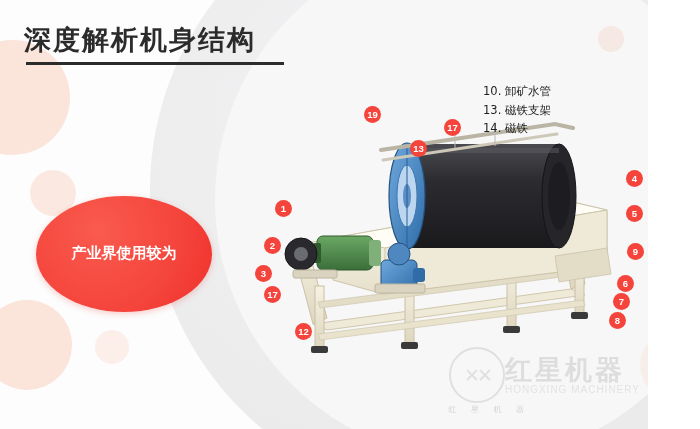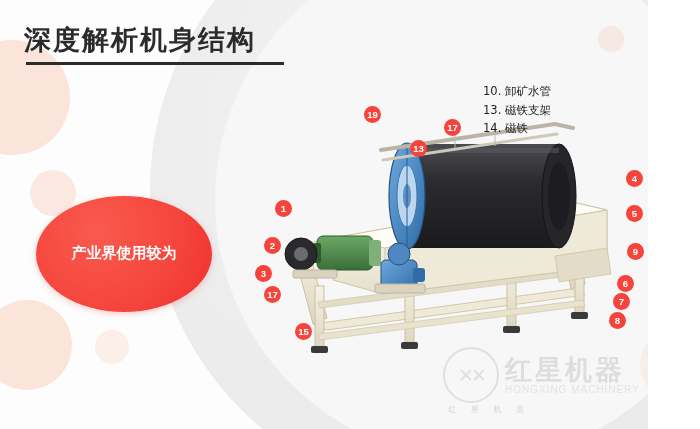--- a/index.html
+++ b/index.html
@@ -75,21 +75,21 @@
   
   #watermark{
     position:absolute;right:8px;bottom:26px;display:flex;align-items:center;
     opacity:.5;
   }
   #wm-mark{
     width:52px;height:52px;border-radius:50%;border:2px solid #c9c9c9;
     display:flex;align-items:center;justify-content:center;color:#c9c9c9;
     font-size:19px;letter-spacing:-3px;
   }
-  #wm-text{margin-left:6px;line-height:1.1;}
+  #wm-text{line-height:1.1;}
   #wm-cn{font-size:27px;color:#c4c4c4;font-weight:bold;letter-spacing:3px;
         font-family:"DejaVu Sans","Liberation Sans",sans-serif;}
   #wm-en{font-size:10px;color:#cfcfcf;letter-spacing:1px;}
   #wm-sub{position:absolute;right:118px;bottom:14px;font-size:8px;color:#d3d3d3;letter-spacing:6px;
         font-family:"DejaVu Sans","Liberation Sans",sans-serif;text-align:center;}
 </style>
 </head>
 <body>
 
 <div id="stage">
@@ -216,21 +216,21 @@
       <div class="callout" style="left: 264px; top: 237px;">2</div>
       <div class="callout" style="left: 255px; top: 265px;">3</div>
       <div class="callout" style="left: 626px; top: 170px;">4</div>
       <div class="callout" style="left: 626px; top: 205px;">5</div>
       <div class="callout" style="left: 617px; top: 275px;">6</div>
       <div class="callout" style="left: 613px; top: 293px;">7</div>
       <div class="callout" style="left: 609px; top: 312px;">8</div>
       <div class="callout" style="left: 627px; top: 243px;">9</div>
       <div class="callout" style="left: 364px; top: 106px;">19</div>
       <div class="callout" style="left: 264px; top: 286px;">17</div>
-      <div class="callout" style="left: 295px; top: 323px;">15</div>
+      <div class="callout" style="left: 295px; top: 323px;">12</div>
       <div class="callout" style="left: 410px; top: 100px; margin-top: 40px;">13</div>
       <div class="callout" style="left: 444px; top: 119px;">17</div>
     </div>
 
   <div id="watermark">
     <div id="wm-mark">✕✕</div>
     <div id="wm-text">
       <div id="wm-cn">红星机器</div>
       <div id="wm-en">HONGXING MACHINERY</div>
     </div>

